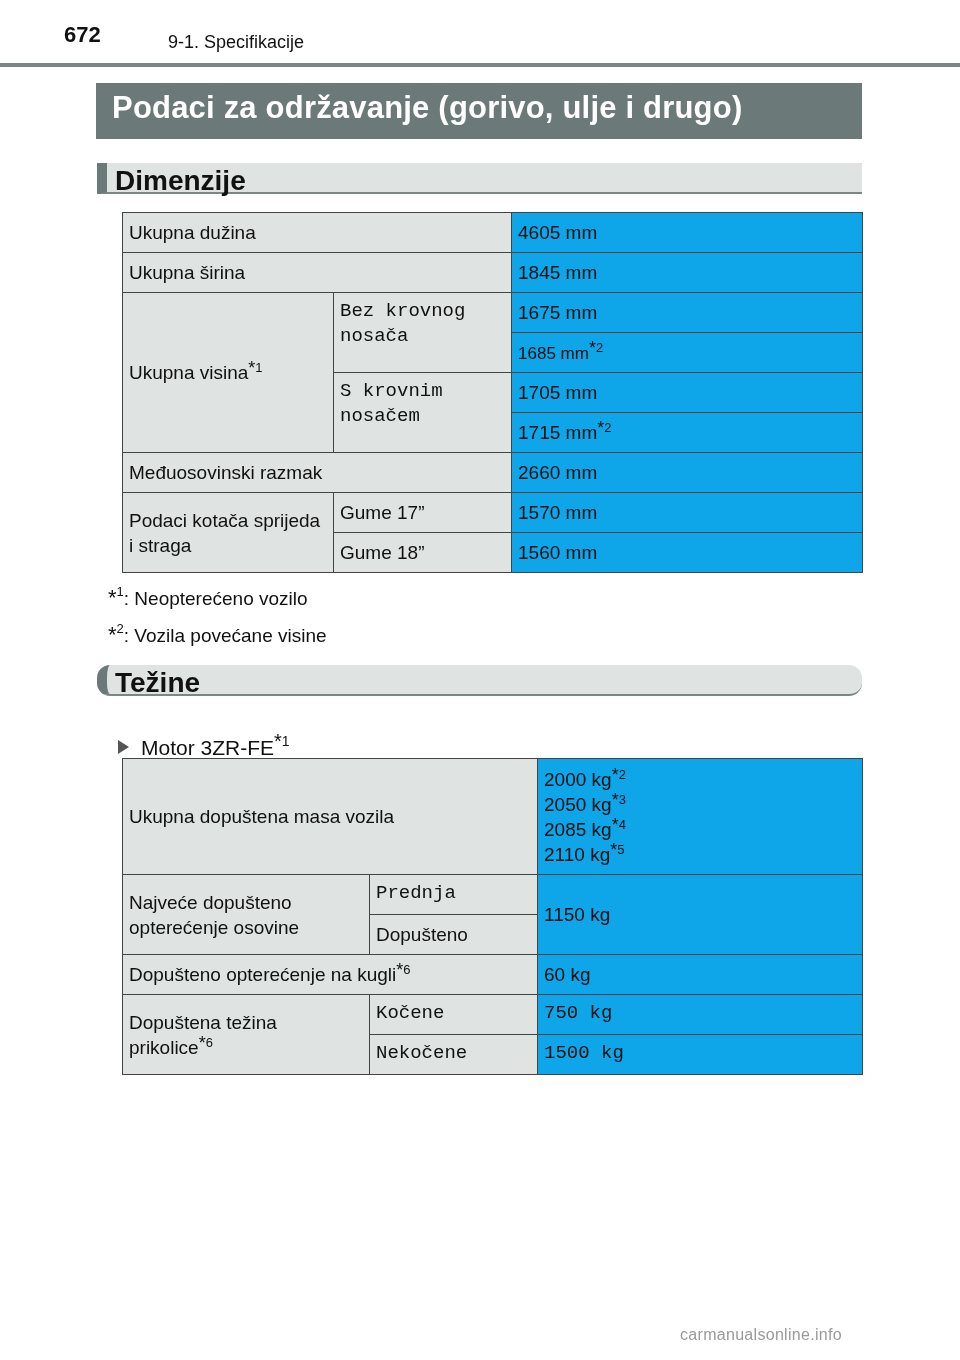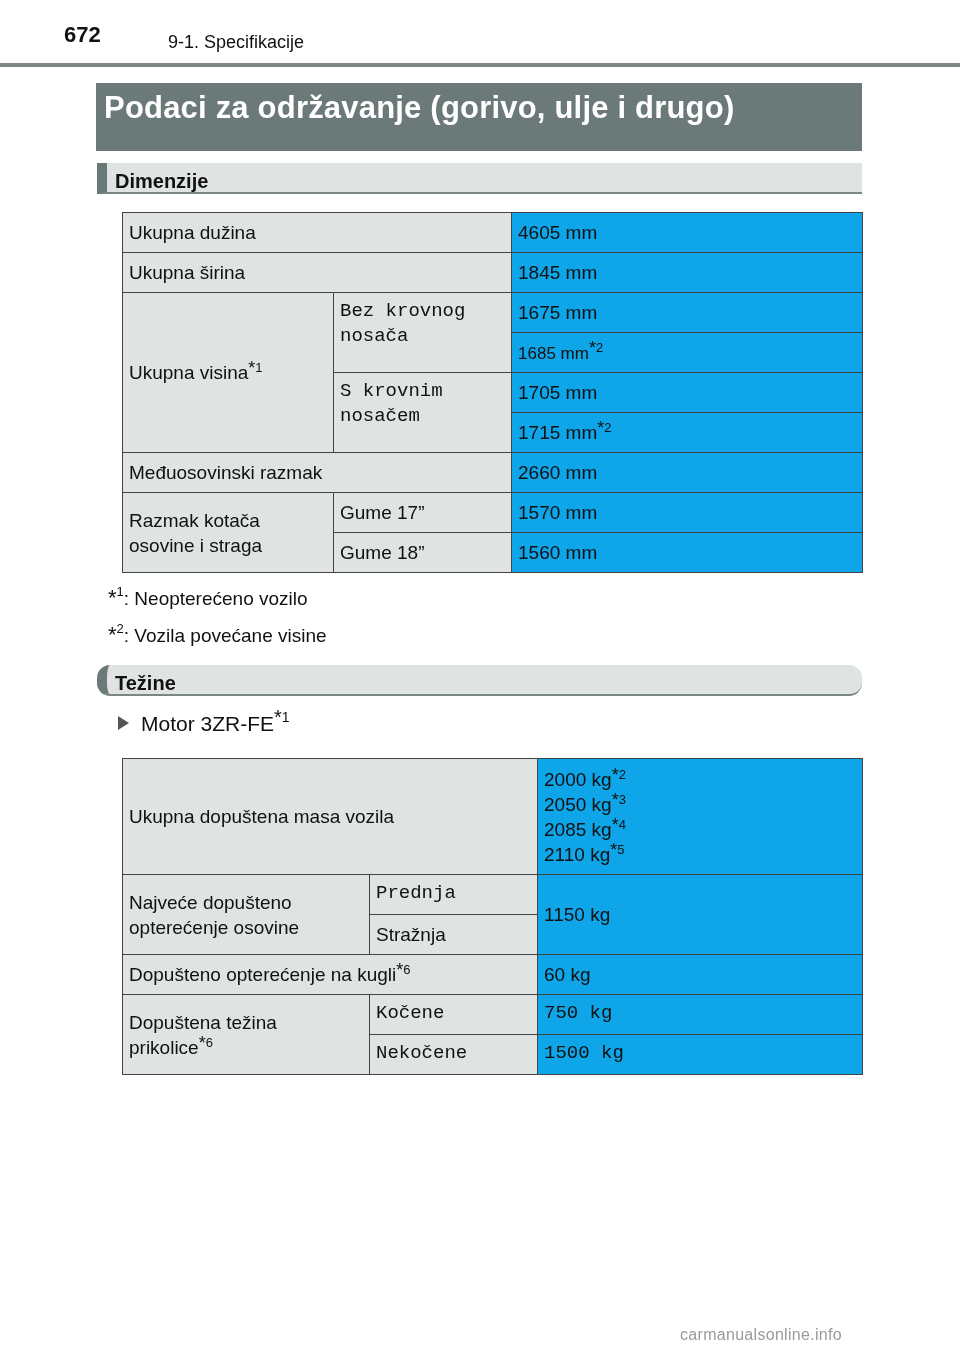--- a/index.html
+++ b/index.html
@@ -13,52 +13,52 @@
     }
     .section-path {
       position: absolute; left: 168px; top: 32px;
       font-size: 18px; color: #111;
     }
     .header-rule {
       position: absolute; left: 0; top: 63px; width: 960px; height: 4px;
       background: #7a8786;
     }
     .main-title {
-      position: absolute; left: 96px; top: 83px; width: 766px; height: 68px;
+      position: absolute; left: 96px; top: 83px; width: 766px; height: 56px;
       background: #6b7978; color: #fff; box-sizing: border-box;
-      padding-left: 8px; font-size: 31px; font-weight: bold;
+      padding-left: 16px; font-size: 31px; font-weight: bold;
       line-height: 50px; letter-spacing: 0.2px; white-space: nowrap;
       transform-origin: left center;
     }
     .sub-head {
       position: absolute; left: 97px; width: 765px; height: 31px;
       background: #dfe3e2; border-left: 10px solid #6b7978;
       border-bottom: 2px solid #7a8786; box-sizing: border-box;
-      padding-left: 8px; font-size: 20px; font-weight: bold; line-height: 36px;
+      padding-left: 8px; font-size: 28px; font-weight: bold; line-height: 36px;
     }
     table.spec {
       position: absolute; left: 122px; border-collapse: collapse;
       font-size: 19px; table-layout: fixed;
     }
     table.spec td {
       border: 1.5px solid #444; padding: 0 6px; vertical-align: middle;
       line-height: 25px; box-sizing: border-box;
     }
     table.spec td.lbl { background: #dfe3e2; }
     table.spec td.val { background: #0ea5e9; }
     td.top { vertical-align: top !important; padding-top: 6px !important; font-family: Liberation Mono, monospace; }
     sup.fn { font-size: 13px; vertical-align: 7px; line-height: 0; }
     sup.fn .star { font-size: 18px; vertical-align: -2px; }
     .footnote {
       position: absolute; left: 108px; font-size: 19px;
     }
     .footnote .mark { font-size: 22px; }
     .footnote sup { font-size: 13px; vertical-align: 9px; line-height: 0; }
     .bullet-line {
-      position: absolute; left: 118px; top: 712px; font-size: 21px; text-align: center;
+      position: absolute; left: 118px; top: 736px; font-size: 21px; text-align: center;
     }
     .bullet-line .tri {
       display: inline-block; width: 0; height: 0;
       border-top: 7px solid transparent; border-bottom: 7px solid transparent;
       border-left: 11px solid #555; margin-right: 12px; vertical-align: 1px;
     }
     .watermark {
       position: absolute; left: 680px; top: 1326px; font-size: 16px;
       color: #9a9a9a; letter-spacing: 0.3px;
     }
@@ -103,21 +103,21 @@
     <td class="val">1705 mm</td>
   </tr>
   <tr style="height:40px">
     <td class="val"><span>1715 mm</span><sup class="fn"><span class="star">*</span><span>2</span></sup></td>
   </tr>
   <tr style="height:40px">
     <td class="lbl" colspan="2">Međuosovinski razmak</td>
     <td class="val">2660 mm</td>
   </tr>
   <tr style="height:40px">
-    <td class="lbl" rowspan="2">Razmak kotača osovine i straga</td>
+    <td class="lbl" rowspan="2">Podaci kotača sprijeda i straga</td>
     <td class="lbl">Gume 17”</td>
     <td class="val">1570 mm</td>
   </tr>
   <tr style="height:40px">
     <td class="lbl">Gume 18”</td>
     <td class="val">1560 mm</td>
   </tr>
 </tbody>
   </table>
 
@@ -149,21 +149,21 @@
       <div><span>2085 kg</span><sup class="fn"><span class="star">*</span><span>4</span></sup></div>
       <div><span>2110 kg</span><sup class="fn"><span class="star">*</span><span>5</span></sup></div>
     </td>
   </tr>
   <tr style="height:40px">
     <td class="lbl" rowspan="2">Najveće dopušteno opterećenje osovine</td>
     <td class="lbl top">Prednja</td>
     <td class="val" rowspan="2">1150 kg</td>
   </tr>
   <tr style="height:40px">
-    <td class="lbl">Stražnja</td>
+    <td class="lbl">Dopušteno</td>
   </tr>
   <tr style="height:40px">
     <td class="lbl" colspan="2"><span>Dopušteno opterećenje na kugli</span><sup class="fn"><span class="star">*</span><span>6</span></sup></td>
     <td class="val">60 kg</td>
   </tr>
   <tr style="height:40px">
     <td class="lbl" rowspan="2"><span>Dopuštena težina prikolice</span><sup class="fn"><span class="star">*</span><span>6</span></sup></td>
     <td class="lbl top">Kočene</td>
     <td class="val top">750 kg</td>
   </tr>

